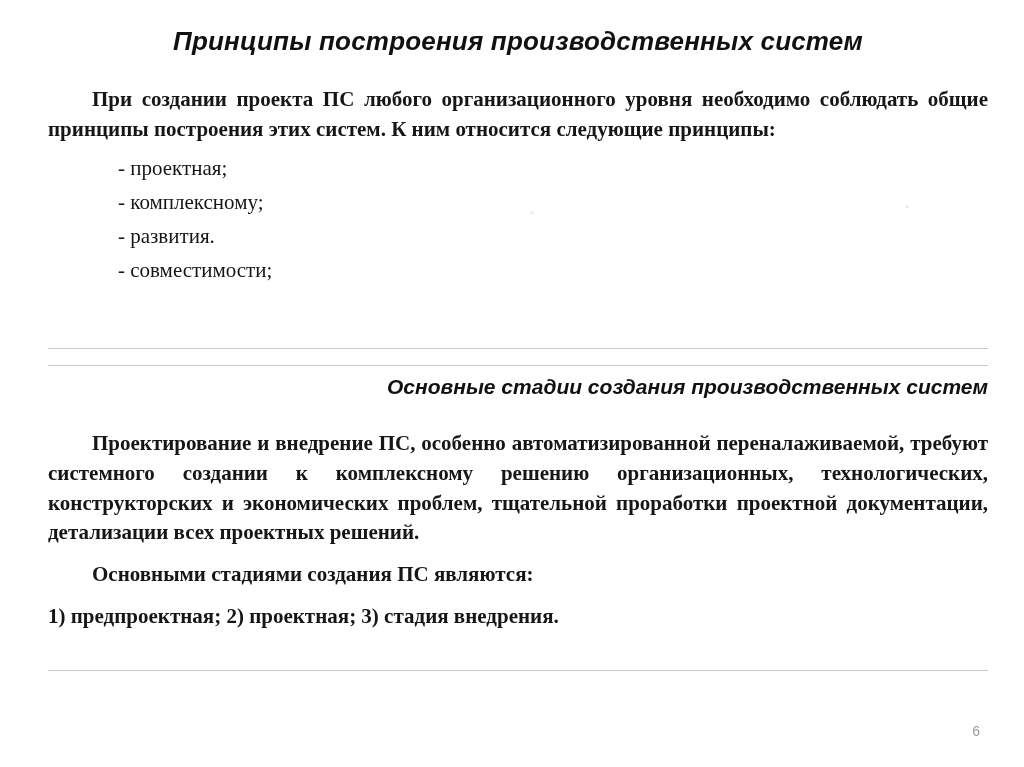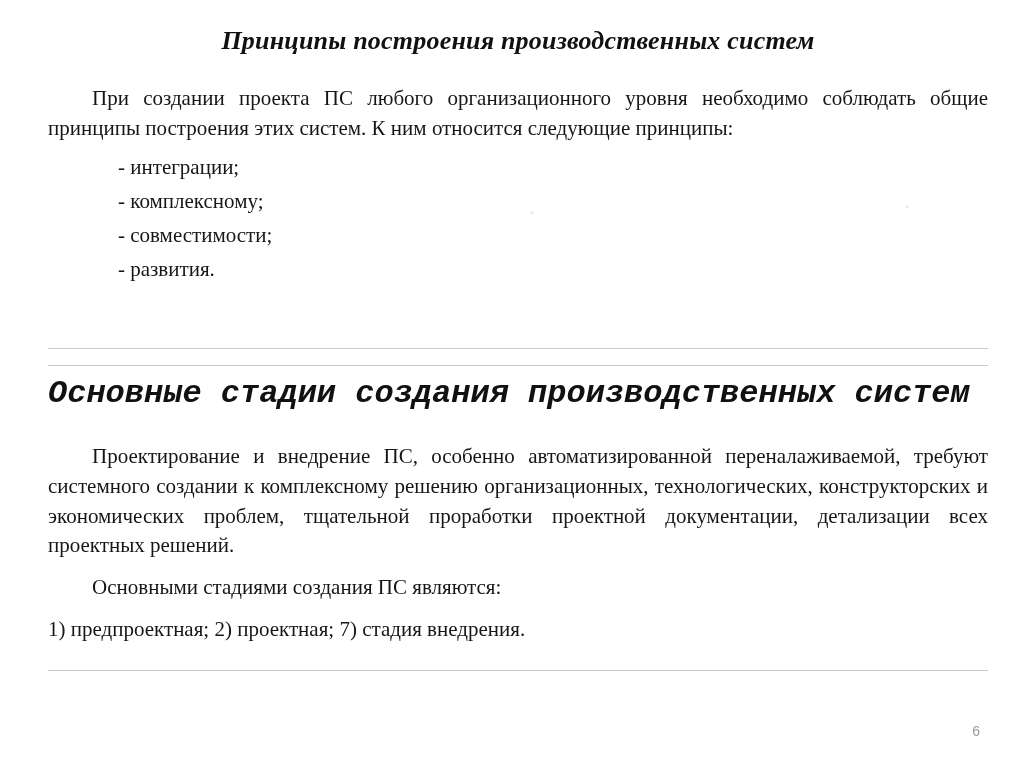--- a/index.html
+++ b/index.html
@@ -25,35 +25,36 @@
   }
 
   
   .block-one {
     position: absolute;
     left: 48px;
     top: 26px;
     width: 940px;
   }
   .block-one-title {
-    font-family: Liberation Serif, serif;
+    font-family: Liberation Sans, sans-serif;
     font-weight: bold;
     font-style: italic;
     font-size: 26px;
     text-align: center;
     letter-spacing: 0.2px;
     color: #111;
     margin: 0 0 28px 0;
   }
   .para {
     font-size: 21px;
     line-height: 1.42;
     text-align: justify;
     margin: 0;
     color: #161616;
+    font-weight: bold;
   }
   .para.indent {
     text-indent: 44px;
   }
   .bullet-list {
     list-style: none;
     margin: 6px 0 0 0;
     padding: 0;
   }
   .bullet-list li {
@@ -75,25 +76,25 @@
   .divider.d3 { top: 670px; }
 
   
   .block-two {
     position: absolute;
     left: 48px;
     top: 375px;
     width: 940px;
   }
   .block-two-title {
-    font-family: Liberation Mono, monospace;
+    font-family: Liberation Sans, sans-serif;
     font-weight: bold;
     font-style: italic;
-    font-size: 32px;
-    text-align: left;
+    font-size: 21px;
+    text-align: right;
     color: #111;
     margin: 0 0 30px 0;
   }
   .block-two .para + .para {
     margin-top: 12px;
   }
   .tight {
     margin-top: 2px;
   }
 
@@ -121,39 +122,39 @@
 <body>
 
 <div class="slide">
 
   <div class="block-one">
     <h1 class="block-one-title">Принципы построения производственных систем</h1>
 
     <p class="para indent">При создании проекта ПС любого организационного уровня необходимо соблюдать общие принципы построения этих систем. К ним относится следующие принципы:</p>
 
     <ul class="bullet-list">
-      <li>- интеграции;</li>
+      <li>- проектная;</li>
       <li>- комплексному;</li>
+      <li>- развития.</li>
       <li>- совместимости;</li>
-      <li>- развития.</li>
     </ul>
   </div>
 
   <span class="speck s1">◦</span>
   <span class="speck s2">◦</span>
 
   <div class="divider d1"></div>
   <div class="divider d2"></div>
 
   <div class="block-two">
     <h1 class="block-two-title">Основные стадии создания производственных систем</h1>
 
     <p class="para indent">Проектирование и внедрение ПС, особенно автоматизированной переналаживаемой, требуют системного создании к комплексному решению организационных, технологических, конструкторских и экономических проблем, тщательной проработки проектной документации, детализации всех проектных решений.</p>
 
     <p class="para indent tight">Основными стадиями создания ПС являются:</p>
 
-    <p class="para tight">1) предпроектная; 2) проектная; 7) стадия внедрения.</p>
+    <p class="para tight">1) предпроектная; 2) проектная; 3) стадия внедрения.</p>
   </div>
 
   <div class="divider d3"></div>
 
   <div class="page-number">6</div>
 </div>
 
 </body></html>

